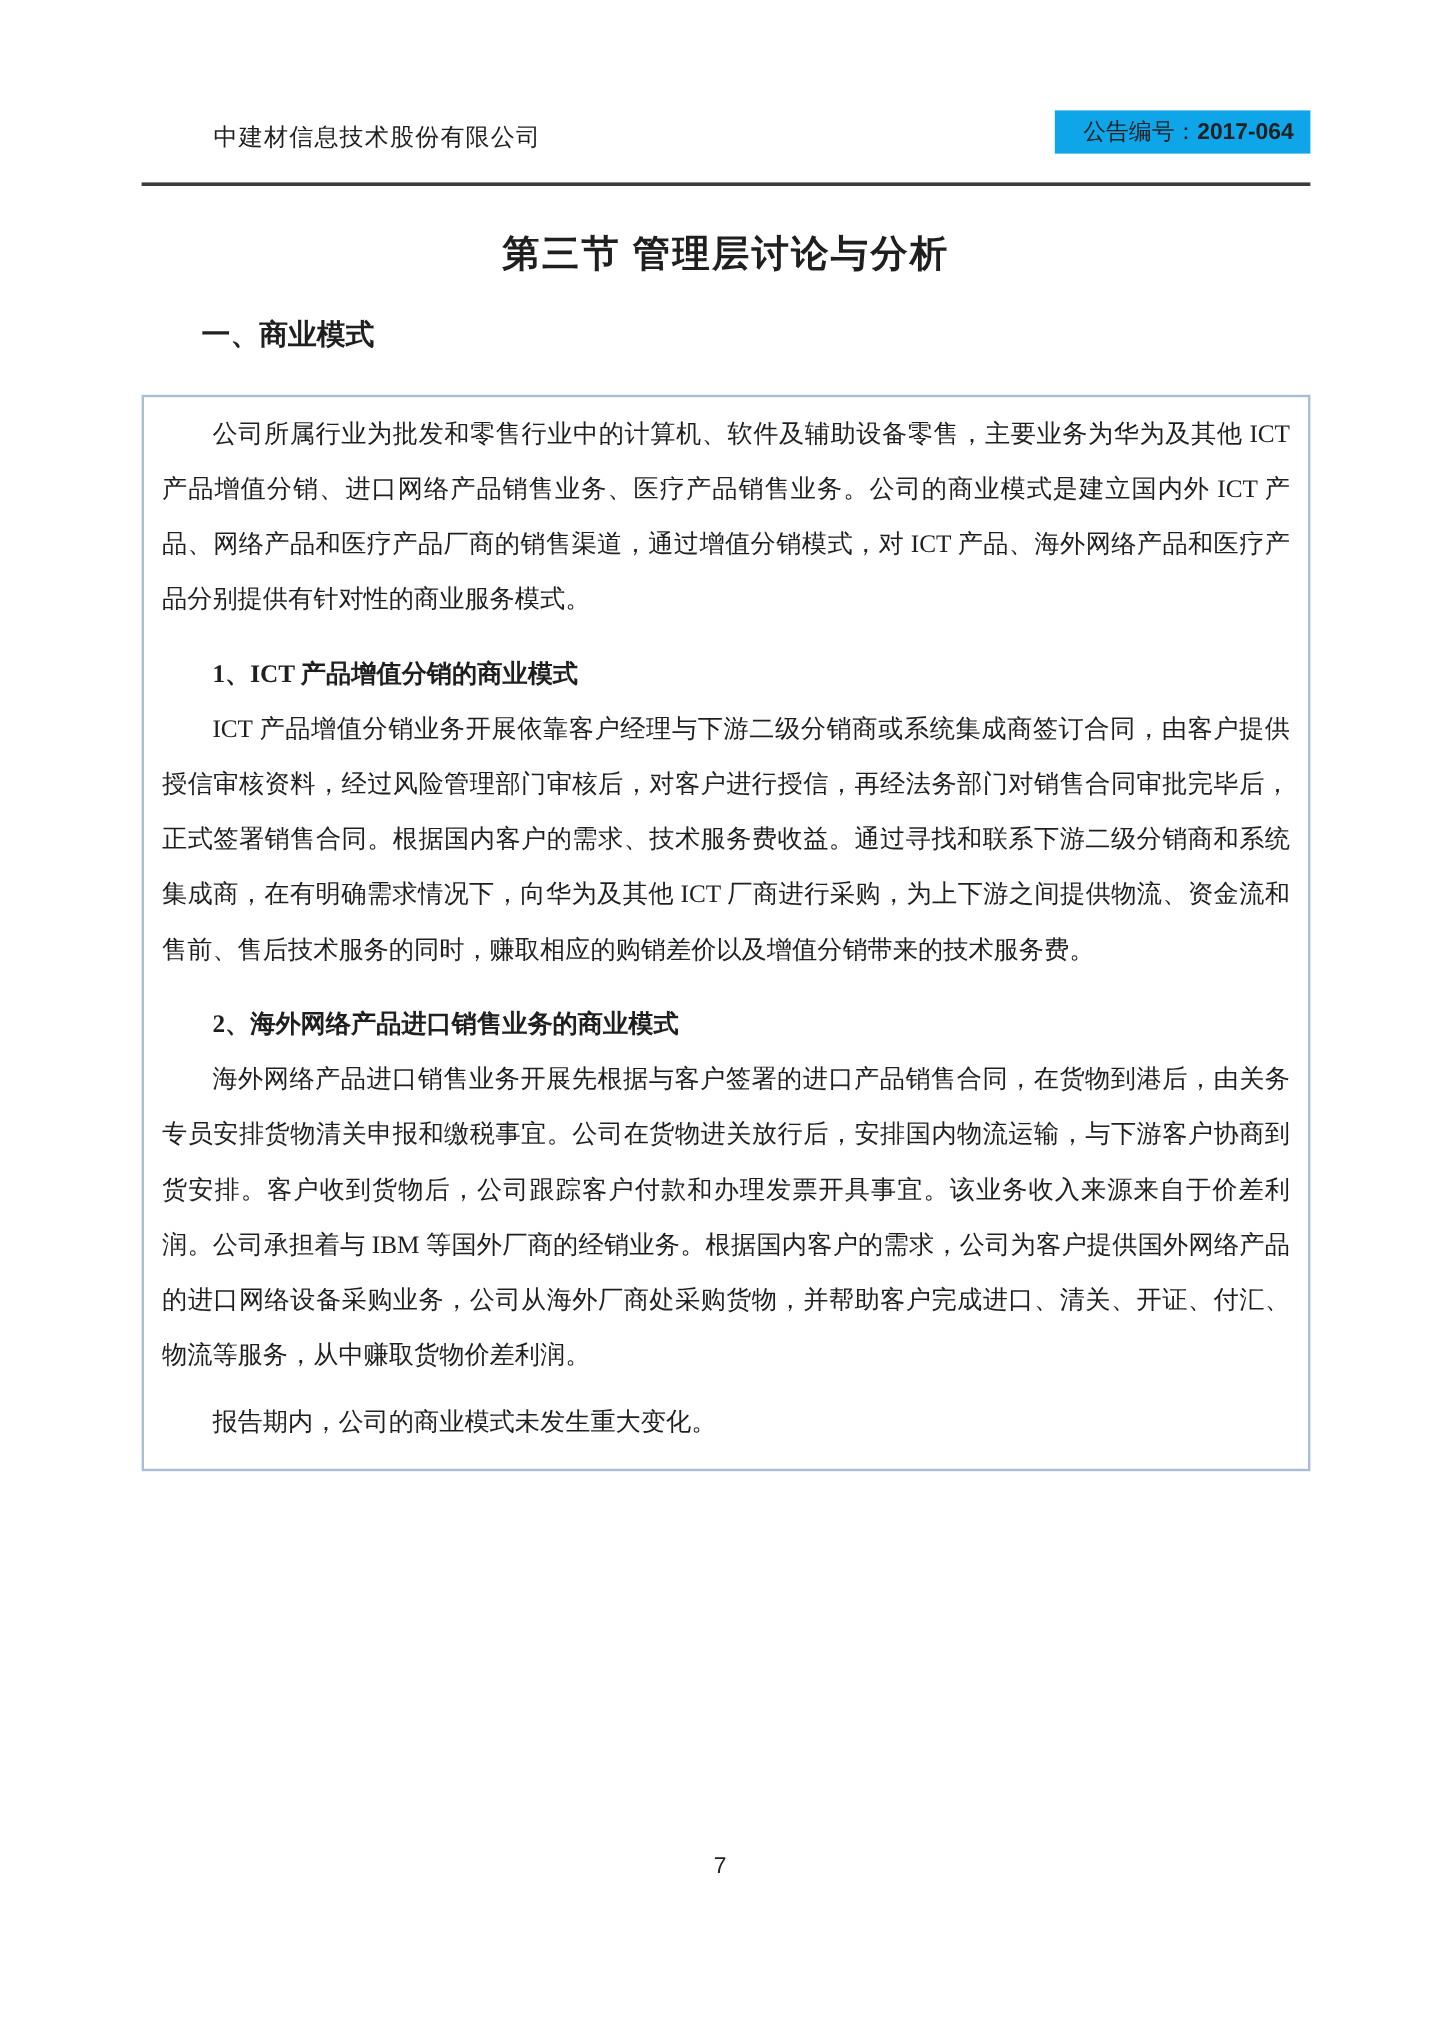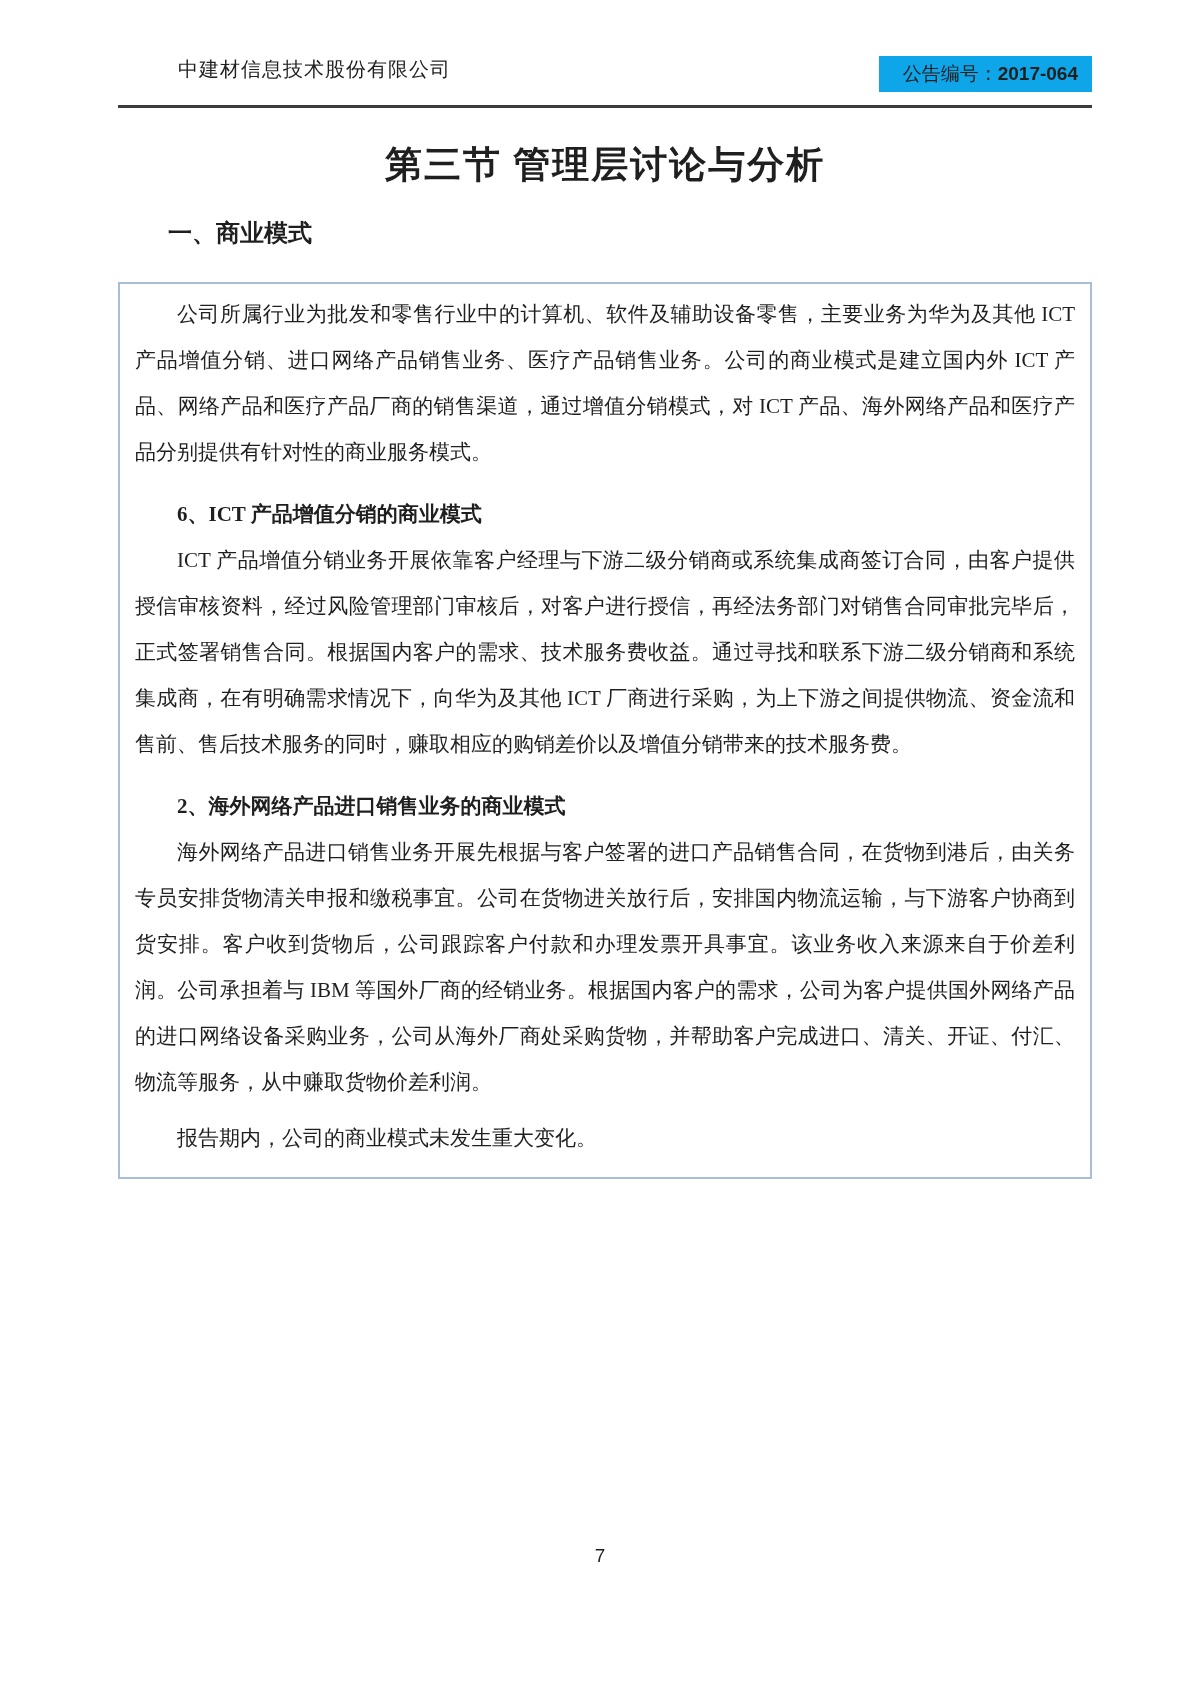--- a/index.html
+++ b/index.html
@@ -17,22 +17,24 @@
     overflow: hidden;
   }
   .content {
     width: 974px;
     margin: 0 auto 0 118px;
   }
   
   .header-row {
     display: flex;
     justify-content: space-between;
+    align-items: flex-end;
     padding-top: 56px;
-    padding-bottom: 13px;
+    padding-bottom: 24px;
+    margin-top: 36px;
   }
   .company-name {
     margin-left: 60px;
     font-size: 20px;
     letter-spacing: 1px;
   }
   .announcement {
     background: #0ea5e9;
     padding: 5px 14px 5px 24px;
     font-size: 19px;
@@ -44,21 +46,21 @@
     font-size: 19px;
   }
   .header-rule {
     height: 3px;
     background: #3c3c3c;
   }
   
   .doc-title {
     margin-top: 36px;
     text-align: center;
-    font-size: 37px;
+    font-size: 31px;
     font-weight: bold;
     letter-spacing: 2px;
     line-height: 42px;
   }
   .section-heading {
     margin: 30px 0 0 50px;
     font-family: "Liberation Sans", "DejaVu Sans", sans-serif;
     font-size: 24px;
     font-weight: bold;
     line-height: 34px;
@@ -108,21 +110,21 @@
     </div>
     <div class="header-rule"></div>
 
     <h1 class="doc-title">第三节 管理层讨论与分析</h1>
 
     <h2 class="section-heading">一、商业模式</h2>
 
     <div class="doc-box">
       <p class="para">公司所属行业为批发和零售行业中的计算机、软件及辅助设备零售，主要业务为华为及其他 ICT 产品增值分销、进口网络产品销售业务、医疗产品销售业务。公司的商业模式是建立国内外 ICT 产品、网络产品和医疗产品厂商的销售渠道，通过增值分销模式，对 ICT 产品、海外网络产品和医疗产品分别提供有针对性的商业服务模式。</p>
 
-      <p class="para sub-heading">6、ICT 产品增值分销的商业模式</p>
+      <p class="para sub-heading">1、ICT 产品增值分销的商业模式</p>
       <p class="para">ICT 产品增值分销业务开展依靠客户经理与下游二级分销商或系统集成商签订合同，由客户提供授信审核资料，经过风险管理部门审核后，对客户进行授信，再经法务部门对销售合同审批完毕后，正式签署销售合同。根据国内客户的需求、技术服务费收益。通过寻找和联系下游二级分销商和系统集成商，在有明确需求情况下，向华为及其他 ICT 厂商进行采购，为上下游之间提供物流、资金流和售前、售后技术服务的同时，赚取相应的购销差价以及增值分销带来的技术服务费。</p>
 
       <p class="para sub-heading">2、海外网络产品进口销售业务的商业模式</p>
       <p class="para">海外网络产品进口销售业务开展先根据与客户签署的进口产品销售合同，在货物到港后，由关务专员安排货物清关申报和缴税事宜。公司在货物进关放行后，安排国内物流运输，与下游客户协商到货安排。客户收到货物后，公司跟踪客户付款和办理发票开具事宜。该业务收入来源来自于价差利润。公司承担着与 IBM 等国外厂商的经销业务。根据国内客户的需求，公司为客户提供国外网络产品的进口网络设备采购业务，公司从海外厂商处采购货物，并帮助客户完成进口、清关、开证、付汇、物流等服务，从中赚取货物价差利润。</p>
 
 
       <p class="para closing">报告期内，公司的商业模式未发生重大变化。</p>
     </div>
 
   </div>

